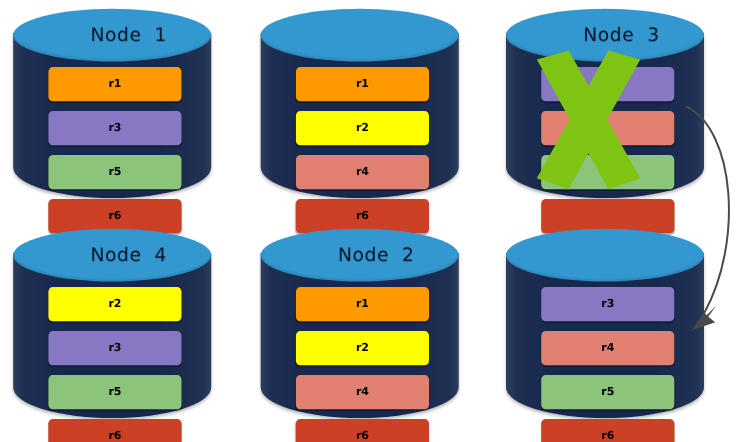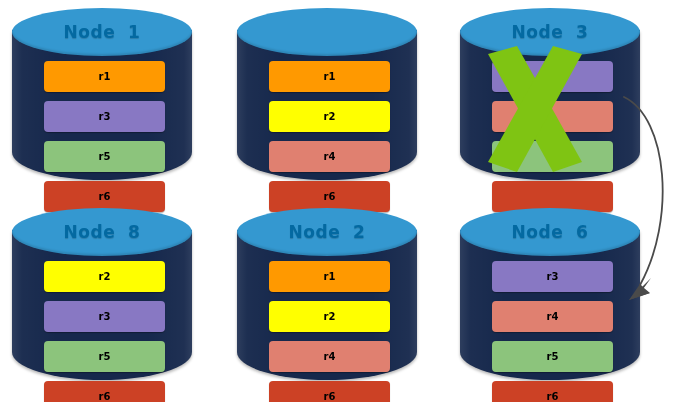--- a/index.html
+++ b/index.html
@@ -64,30 +64,30 @@
     top: 0;
     width: 180px;
     height: 48px;
     background: #3498D0;
     border-radius: 50%;
     box-shadow: inset 0 -2px 2px rgba(0,0,0,0.12);
   }
 
   .node-label {
     position: absolute;
-    left: 0;
+    left: 15px;
     top: 0;
     width: 180px;
     height: 48px;
     display: flex;
     align-items: center;
     justify-content: center;
-    color: #0369a1;
+    color: #0f172a;
     font-size: 17px;
-    font-weight: bold;
+    font-weight: normal;
     letter-spacing: 0.5px;
     text-shadow: 0 1px 1px rgba(0,0,0,0.18);
     white-space: pre;
   }
 
   .records {
     position: absolute;
     left: 32px;
     top: 53px;
     width: 121px;
@@ -165,21 +165,21 @@
       <div class="record" style="background:#E08070; color:transparent;">r4</div>
       <div class="record" style="background:#8CC47C; color:transparent;">r5</div>
       <div class="record" style="background:#CC4125; color:transparent;">r6</div>
     </div>
   </div>
 
   <div class="node" style="left:12px; top:208px;">
     <div class="cyl-body"></div>
     <div class="cyl-shade"></div>
     <div class="cyl-top"></div>
-    <div class="node-label">Node  8</div>
+    <div class="node-label">Node  4</div>
     <div class="records">
       <div class="record" style="background:#FFFF00;">r2</div>
       <div class="record" style="background:#8878C3;">r3</div>
       <div class="record" style="background:#8CC47C;">r5</div>
       <div class="record" style="background:#CC4125;">r6</div>
     </div>
   </div>
 
   <div class="node" style="left:237px; top:208px;">
     <div class="cyl-body"></div>
@@ -191,21 +191,20 @@
       <div class="record" style="background:#FFFF00;">r2</div>
       <div class="record" style="background:#E08070;">r4</div>
       <div class="record" style="background:#CC4125;">r6</div>
     </div>
   </div>
 
   <div class="node" style="left:460px; top:208px;">
     <div class="cyl-body"></div>
     <div class="cyl-shade"></div>
     <div class="cyl-top"></div>
-    <div class="node-label">Node  6</div>
     <div class="records">
       <div class="record" style="background:#8878C3;">r3</div>
       <div class="record" style="background:#E08070;">r4</div>
       <div class="record" style="background:#8CC47C;">r5</div>
       <div class="record" style="background:#CC4125;">r6</div>
     </div>
   </div>
 
   <div class="fail-cross">
     <svg width="150" height="136" viewBox="0 0 150 136">

